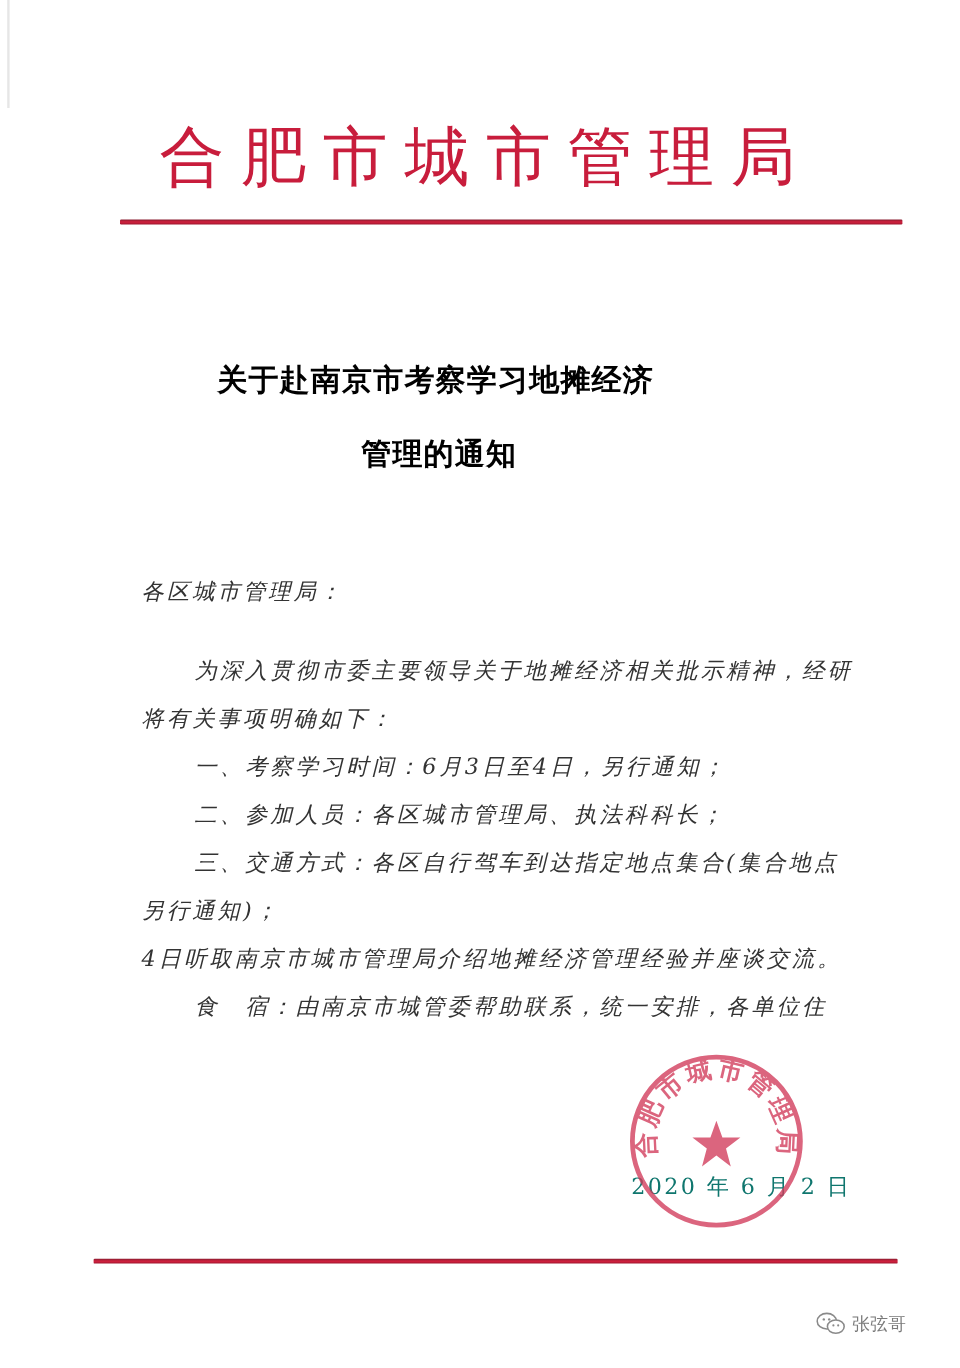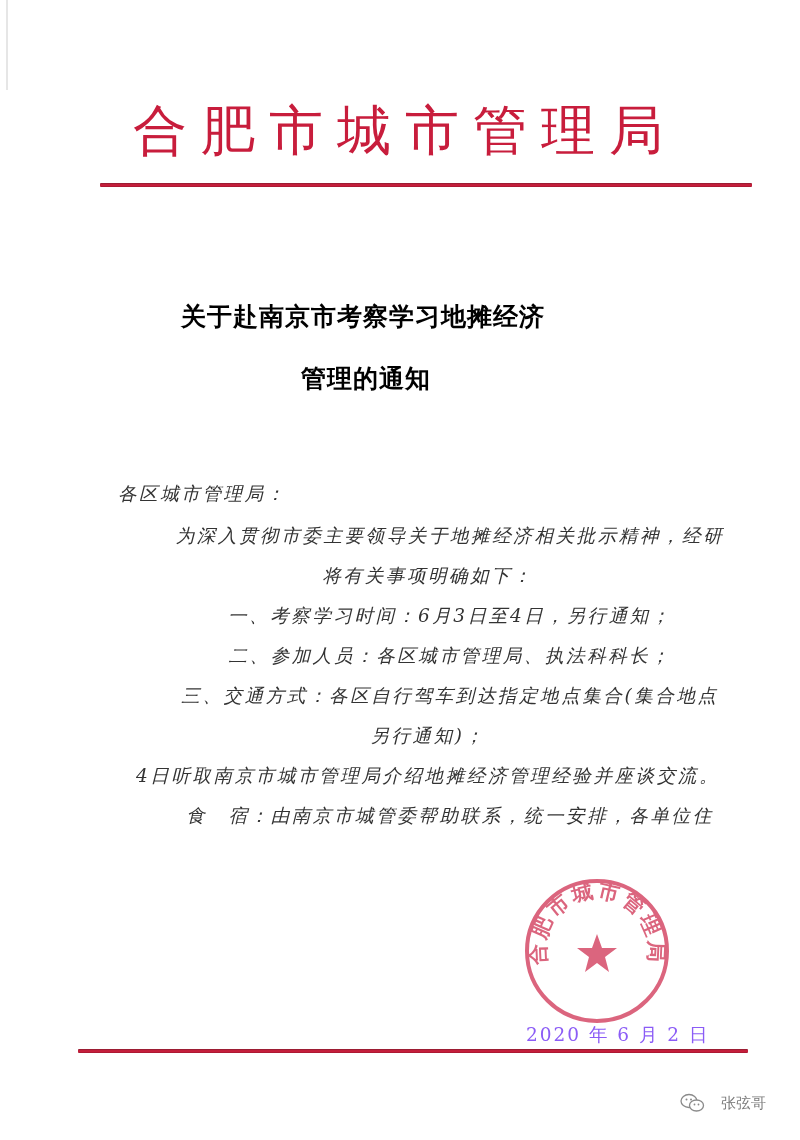--- a/index.html
+++ b/index.html
@@ -73,62 +73,61 @@
     }
     .salutation { top: 474px; }
     .indent { padding-left: 44px; }
 
     .date {
       position: absolute;
       top: 976px;
       left: 526px;
       font-size: 18.5px;
       letter-spacing: 2px;
-      color: #8b5cf6;
+      color: #0f766e;
       z-index: 1;
-      margin-top: 46px;
     }
 
     .seal {
       position: absolute;
       left: 522px;
       top: 876px;
       width: 150px;
       height: 150px;
       z-index: 2;
       opacity: 0.78;
     }
 
     .watermark {
       position: absolute;
       left: 680px;
       top: 1093px;
       display: flex;
       align-items: center;
-      gap: 15px;
+      gap: 4px;
       color: #7a7a7a;
       font-family: "DejaVu Sans", "Liberation Sans", sans-serif;
       font-size: 15px;
     }
     .watermark svg { display: block; }
   </style>
 </head>
 <body>
 
 <div class="page-edge"></div>
 
 <div class="letterhead">合肥市城市管理局</div>
 <div class="rule rule-top"></div>
 
 <div class="doc-title title-line-1">关于赴南京市考察学习地摊经济</div>
 <div class="doc-title title-line-2">管理的通知</div>
 
 <div class="body-text salutation">各区城市管理局：</div>
 
-<div class="body-text" style="top:516px;text-align:center;">
+<div class="body-text" style="top:540px;">
   <div class="indent">为深入贯彻市委主要领导关于地摊经济相关批示精神，经研</div>
   <div>将有关事项明确如下：</div>
   <div class="indent">一、考察学习时间：6月3日至4日，另行通知；</div>
   <div class="indent">二、参加人员：各区城市管理局、执法科科长；</div>
   <div class="indent">三、交通方式：各区自行驾车到达指定地点集合(集合地点</div>
   <div>另行通知)；</div>
   <div>4日听取南京市城市管理局介绍地摊经济管理经验并座谈交流。</div>
   <div class="indent">食　宿：由南京市城管委帮助联系，统一安排，各单位住</div>
 </div>
 

